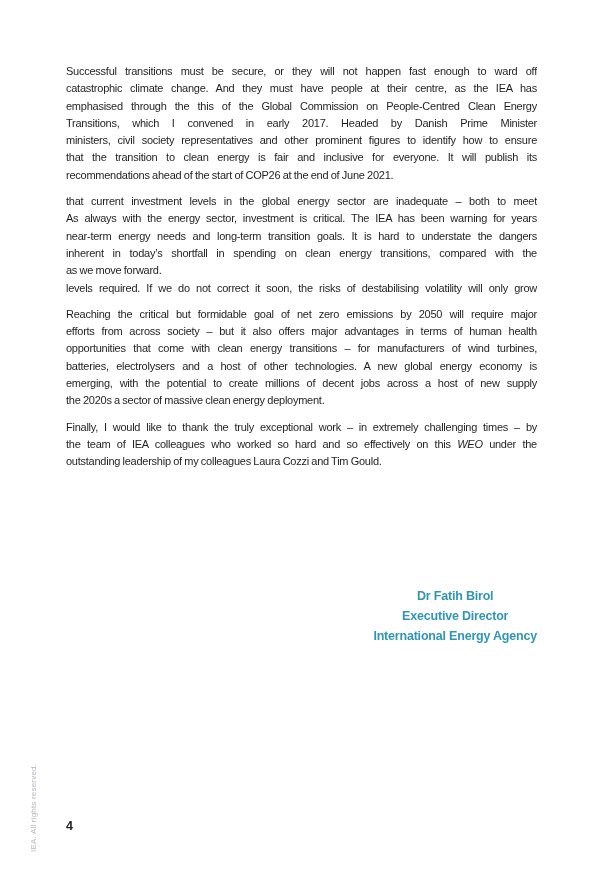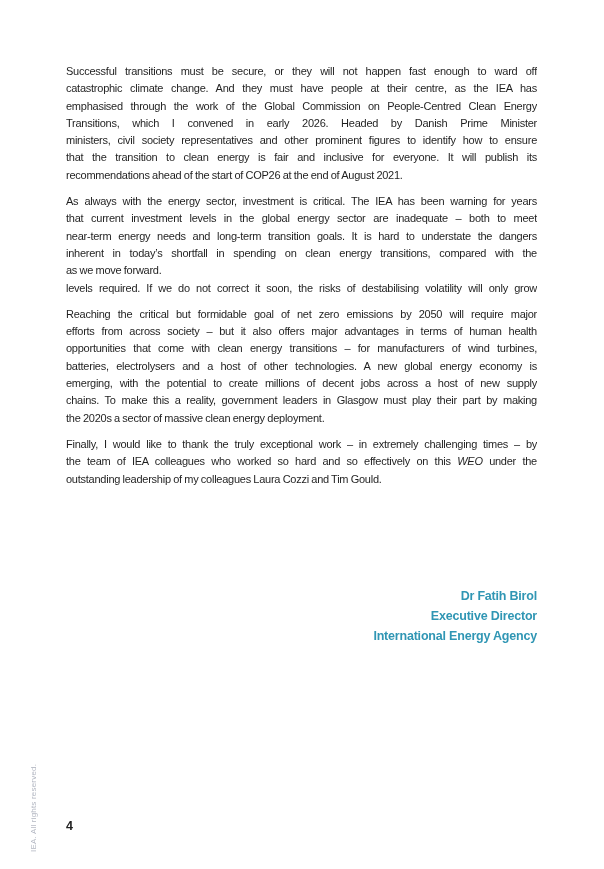--- a/index.html
+++ b/index.html
@@ -30,21 +30,21 @@
     text-align: justify;
     text-align-last: justify;
     white-space: normal;
   }
   .line.last { text-align-last: left; }
   .line em { font-style: italic; }
   .signature {
     position: absolute;
     top: 586px;
     right: 67px;
-    text-align: right;
+    text-align: center;
     color: var(--accent-teal, #3096b4);
     font-size: 12.5px;
     font-weight: bold;
     line-height: 20px;
     letter-spacing: -0.2px;
   }
   .footer {
     position: absolute;
     left: 66px;
     right: 66px;
@@ -80,43 +80,42 @@
 </head>
 <body>
 
 <div class="page">
 
   <div class="content">
 
     <div class="paragraph">
       <div class="line">Successful transitions must be secure, or they will not happen fast enough to ward off</div>
       <div class="line">catastrophic climate change. And they must have people at their centre, as the IEA has</div>
-      <div class="line">emphasised through the work of the Global Commission on People-Centred Clean Energy</div>
-      <div class="line">Transitions, which I convened in early 2026. Headed by Danish Prime Minister</div>
+      <div class="line">emphasised through the this of the Global Commission on People-Centred Clean Energy</div>
+      <div class="line">Transitions, which I convened in early 2017. Headed by Danish Prime Minister</div>
       <div class="line">ministers, civil society representatives and other prominent figures to identify how to ensure</div>
       <div class="line">that the transition to clean energy is fair and inclusive for everyone. It will publish its</div>
-      <div class="line last">recommendations ahead of the start of COP26 at the end of August 2021.</div>
+      <div class="line last">recommendations ahead of the start of COP26 at the end of June 2021.</div>
     </div>
 
     <div class="paragraph">
+      <div class="line">that current investment levels in the global energy sector are inadequate – both to meet</div>
       <div class="line">As always with the energy sector, investment is critical. The IEA has been warning for years</div>
-      <div class="line">that current investment levels in the global energy sector are inadequate – both to meet</div>
       <div class="line">near-term energy needs and long-term transition goals. It is hard to understate the dangers</div>
       <div class="line">inherent in today’s shortfall in spending on clean energy transitions, compared with the</div>
       <div class="line last">as we move forward.</div>
       <div class="line">levels required. If we do not correct it soon, the risks of destabilising volatility will only grow</div>
     </div>
 
     <div class="paragraph">
       <div class="line">Reaching the critical but formidable goal of net zero emissions by 2050 will require major</div>
       <div class="line">efforts from across society – but it also offers major advantages in terms of human health</div>
       <div class="line">opportunities that come with clean energy transitions – for manufacturers of wind turbines,</div>
       <div class="line">batteries, electrolysers and a host of other technologies. A new global energy economy is</div>
       <div class="line">emerging, with the potential to create millions of decent jobs across a host of new supply</div>
-      <div class="line">chains. To make this a reality, government leaders in Glasgow must play their part by making</div>
       <div class="line last">the 2020s a sector of massive clean energy deployment.</div>
     </div>
 
     <div class="paragraph">
       <div class="line">Finally, I would like to thank the truly exceptional work – in extremely challenging times – by</div>
       <div class="line">the team of IEA colleagues who worked so hard and so effectively on this <em>WEO</em> under the</div>
       <div class="line last">outstanding leadership of my colleagues Laura Cozzi and Tim Gould.</div>
     </div>
 
   </div>

